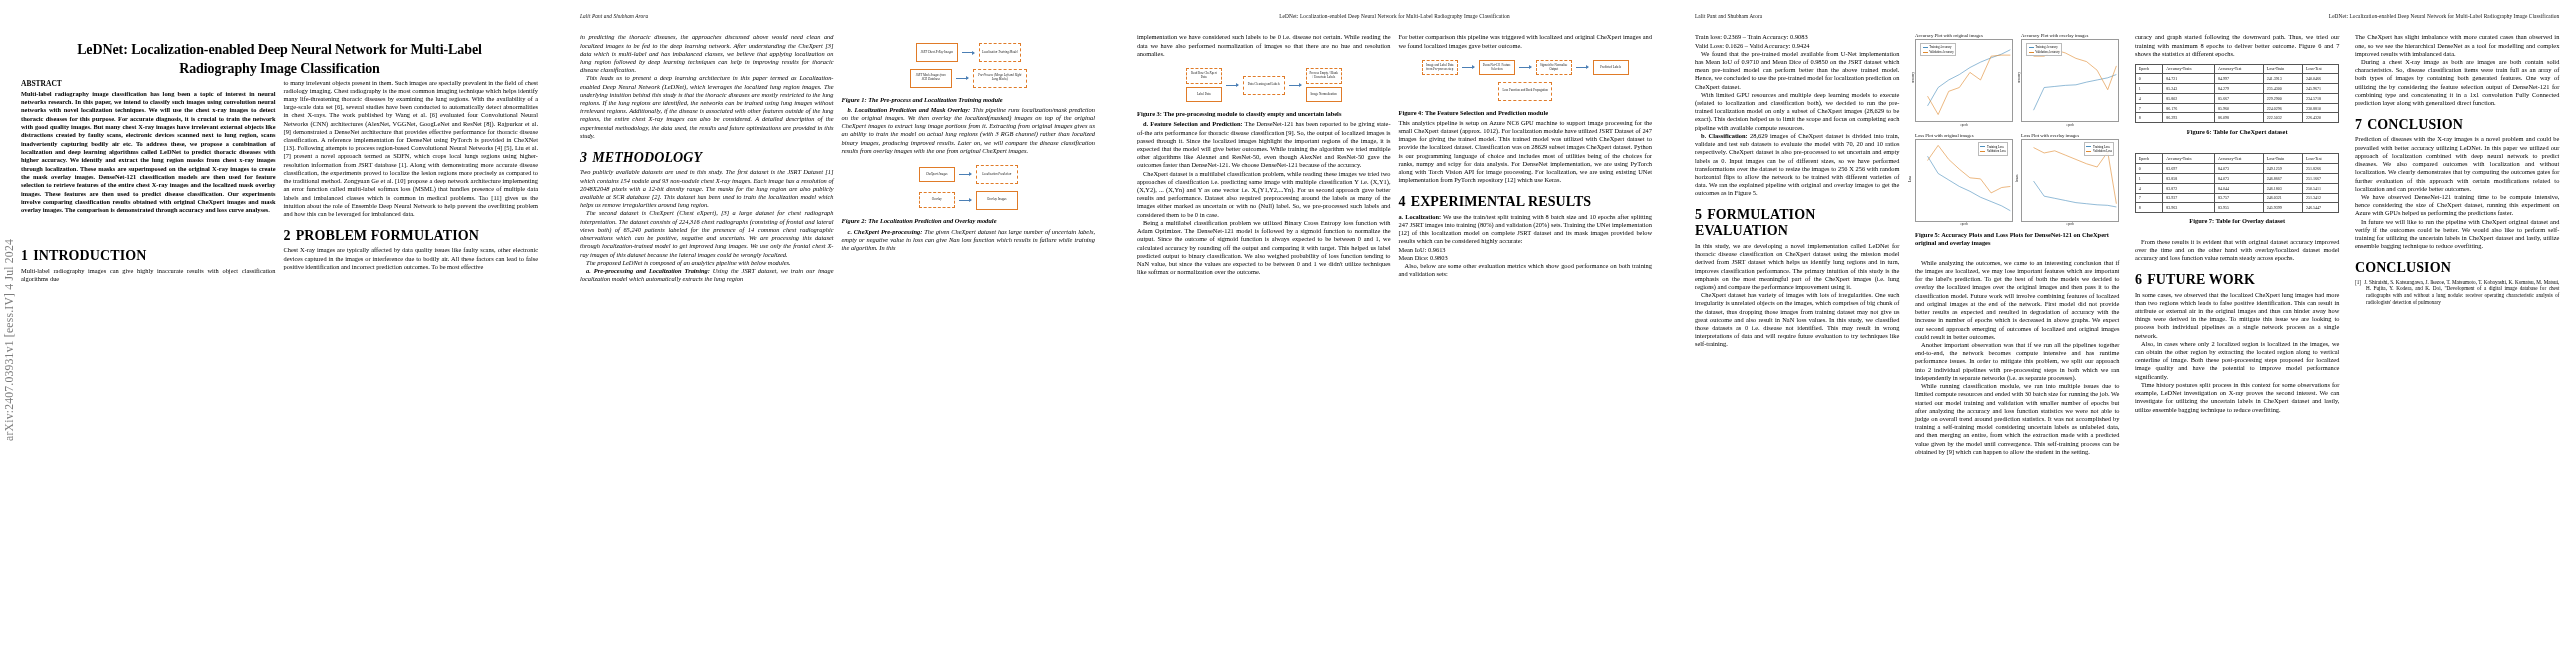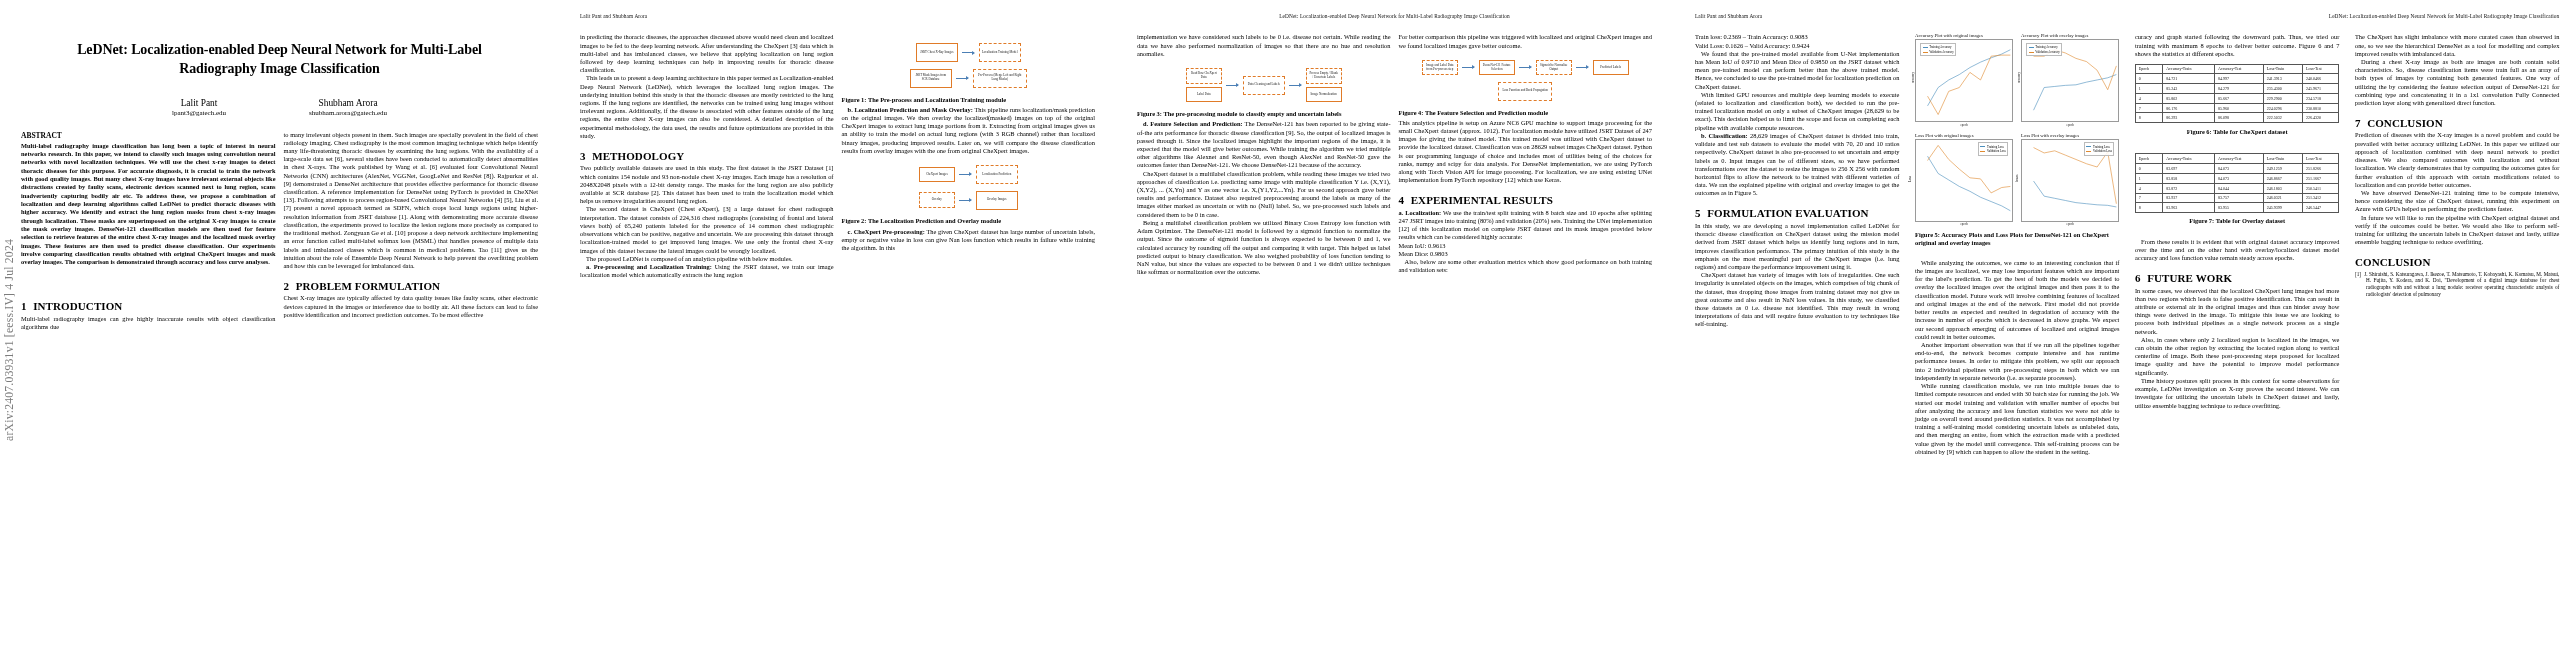--- a/index.html
+++ b/index.html
@@ -23,21 +23,21 @@
   .page {
     background: #ffffff;
     width: 557px;
     height: 667px;
     position: relative;
     padding: 13.3px 21px 5.6px 21px;
     flex: 0 0 auto;
     overflow: hidden;
   }
   .page.p1 { width: 559px; }
-  .page.p2 { width: 557px; }
+  .page.p2 { width: 557px; font-style: italic; }
   .page.p3 { width: 557px; }
   .page.p4 { width: 903px; padding-left: 22px; padding-right: 16.7px; }
 
   
   .runhead {
     display: flex;
     justify-content: space-between;
     font-size: 5.3px;
     color: #111;
     height: 7.8px;
@@ -84,21 +84,21 @@
 
   .cols {
     display: flex;
     gap: 8px;
   }
   .col { width: 50%; }
   .page.p4 .cols { gap: 15.6px; }
   .page.p4 .col { width: 25%; }
 
   h2.sec {
-    font-size: 11px;
+    font-size: 14px;
     font-weight: bold;
     margin: 9.4px 0 2.8px 0;
     letter-spacing: 0.1px;
   }
   h2.sec .num { display: inline-block; min-width: 12.2px; }
   h2.abs {
     font-size: 7.5px;
     font-weight: bold;
     margin: 0 0 2.2px 0;
   }
@@ -233,30 +233,20 @@
 <body>
 
 <div id="viewport">
 <div class="pages">
 
   <div class="page p1">
     <div class="arxiv-stamp">arXiv:2407.03931v1  [eess.IV]  4 Jul 2024</div>
 
     <div class="title">LeDNet: Localization-enabled Deep Neural Network for Multi-Label Radiography Image Classification</div>
 
-    <div class="authors">
-      <div class="author">
-        <div class="nm">Lalit Pant</div>
-        <div class="em">lpant3@gatech.edu</div>
-      </div>
-      <div class="author">
-        <div class="nm">Shubham Arora</div>
-        <div class="em">shubham.arora@gatech.edu</div>
-      </div>
-    </div>
 
     <div class="cols">
       <div class="col">
         <h2 class="abs">ABSTRACT</h2>
         <p class="abstract">Multi-label radiography image classification has long been a topic of interest in neural networks research. In this paper, we intend to classify such images using convolution neural networks with novel localization techniques. We will use the chest x-ray images to detect thoracic diseases for this purpose. For accurate diagnosis, it is crucial to train the network with good quality images. But many chest X-ray images have irrelevant external objects like distractions created by faulty scans, electronic devices scanned next to lung region, scans inadvertently capturing bodily air etc. To address these, we propose a combination of localization and deep learning algorithms called LeDNet to predict thoracic diseases with higher accuracy. We identify and extract the lung region masks from chest x-ray images through localization. These masks are superimposed on the original X-ray images to create the mask overlay images. DenseNet-121 classification models are then used for feature selection to retrieve features of the entire chest X-ray images and the localized mask overlay images. These features are then used to predict disease classification. Our experiments involve comparing classification results obtained with original CheXpert images and mask overlay images. The comparison is demonstrated through accuracy and loss curve analyses.</p>
         <div class="gap-lg"></div>
         <div class="gap-lg"></div>
         <h2 class="sec">
           <span class="num">1</span><span>INTRODUCTION</span>
         </h2>

